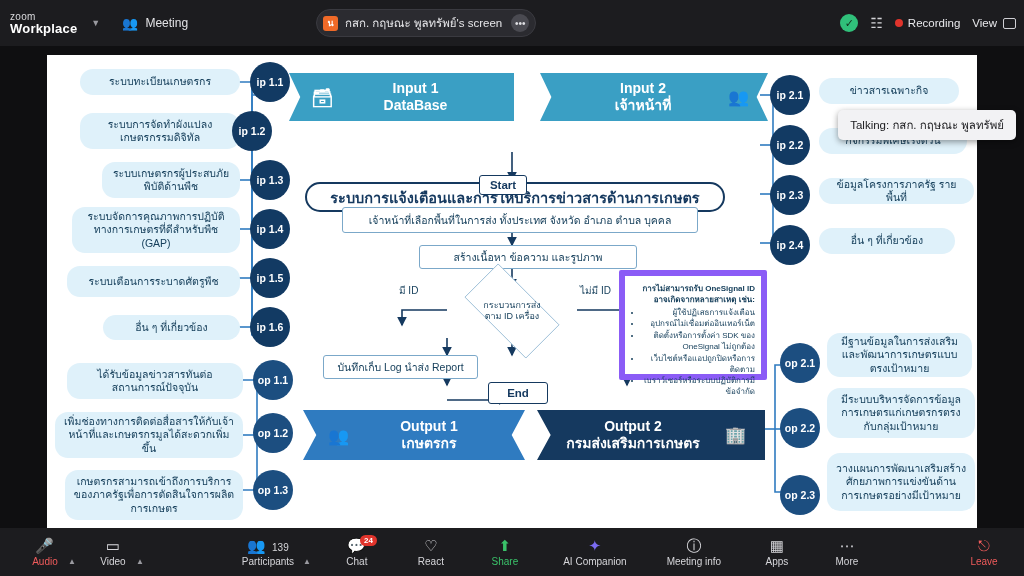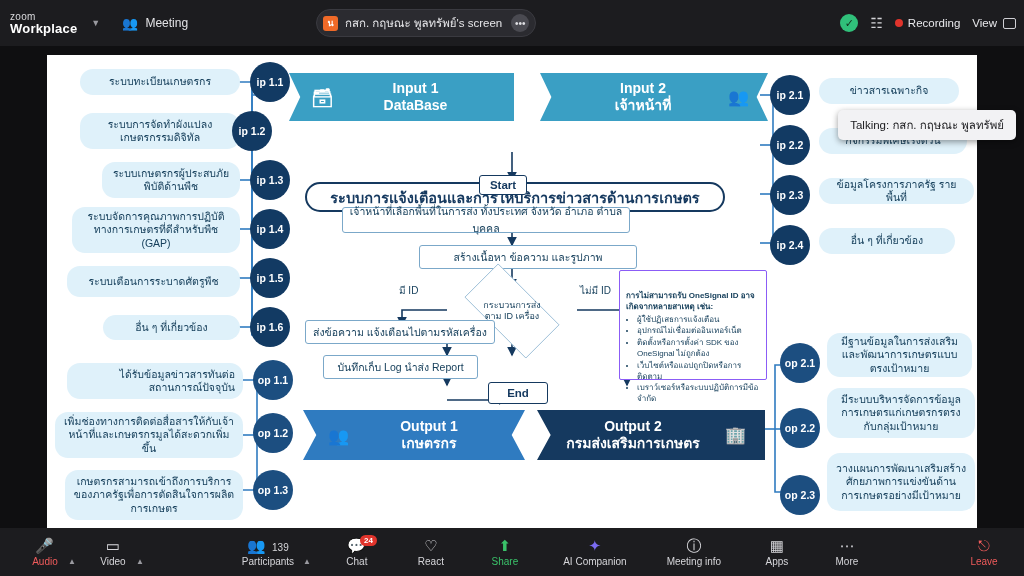--- a/index.html
+++ b/index.html
@@ -96,22 +96,22 @@
   }
   .proc {
     background: #ffffff; border: 1px solid #7ba8c9; color: #17405c; font-size: 10.5px;
     border-radius: 3px;
   }
   .term {
     background: #ffffff; border: 1.5px solid #15395f; color: #15395f; font-size: 11.5px;
     font-weight: bold; border-radius: 3px;
   }
   .note {
-    background: #ffffff; border: 1px solid #8b5cf6; color: #17405c; font-size: 8px;
-    line-height: 1.35; text-align: left; padding: 20px 6px; border-radius: 2px;
+    background: #ffffff; border: 6px solid #8b5cf6; color: #17405c; font-size: 8px;
+    line-height: 1.35; text-align: right; padding: 8px 6px; border-radius: 2px;
   }
   .note b { font-weight: bold; display:block; margin-bottom: 2px; }
   .note ul { margin: 0; padding-left: 11px; }
   .note li { margin: 0 0 1px 0; }
 
   .lbl { position: absolute; font-size: 10px; color: #17405c; }
 
   svg.wires { position: absolute; inset: 0; width: 100%; height: 100%; pointer-events: none; }
 
   
@@ -242,39 +242,36 @@
           <div>Input 2</div>
           <div>เจ้าหน้าที่</div>
         </div>
         <span style="position:absolute;right:18px;top:14px;font-size:17px;">👥</span>
       </div>
 
       <div class="node term" style="left:432px; top:120px; width:48px; height:20px;">
         <span>Start</span>
       </div>
 
-      <div class="node proc" style="left:295px; top:152px; width:288px; height:26px; padding:0 6px;">
+      <div class="node proc" style="left:295px; top:152px; width:356px; height:26px; padding:0 6px;">
         <span>เจ้าหน้าที่เลือกพื้นที่ในการส่ง ทั้งประเทศ จังหวัด อำเภอ ตำบล บุคคล</span>
       </div>
 
       <div class="node proc" style="left:372px; top:190px; width:218px; height:24px;">
         <span>สร้างเนื้อหา ข้อความ และรูปภาพ</span>
       </div>
 
       <div class="node" style="left:403px; top:222px; width:124px; height:68px;">
         <div style="position:absolute;inset:0;background:#fff;border:1px solid #7ba8c9;transform:rotate(45deg) scale(.70);"></div>
         <div style="position:relative;font-size:9px;color:#17405c;line-height:1.25;white-space:pre-line;">กระบวนการส่ง
 ตาม ID เครื่อง</div>
       </div>
       <div class="lbl" style="left:352px; top:228px;">มี ID</div>
       <div class="lbl" style="left:533px; top:228px;">ไม่มี ID</div>
 
-      <div class="node proc" style="left:258px; top:265px; width:190px; height:24px;">
-        <span>ส่งข้อความ แจ้งเตือนไปตามรหัสเครื่อง</span>
-      </div>
 
       <div class="node proc" style="left:276px; top:300px; width:155px; height:24px;">
         <span>บันทึกเก็บ Log นำส่ง Report</span>
       </div>
 
       <div class="node term" style="left:441px; top:327px; width:60px; height:22px;">
         <span>End</span>
       </div>
 
       <div class="node note" style="left:572px; top:215px; width:148px; height:110px; display:block;">
@@ -367,21 +364,21 @@
         <span>ข้อมูลโครงการภาครัฐ รายพื้นที่</span>
         </div>
 
       <div class="node badge" style="left:723px; top:170px;">
         <span>ip 2.4</span>
         </div>
       <div class="node cap" style="left:772px; top:173px; width:136px; height:26px;">
         <span>อื่น ๆ ที่เกี่ยวข้อง</span>
         </div>
 
-      <div class="node cap" style="left:20px; top:308px; width:176px; height:36px;text-align:right;">
+      <div class="node cap" style="left:20px; top:308px; width:176px; height:36px;">
         <span>ได้รับข้อมูลข่าวสารทันต่อสถานการณ์ปัจจุบัน</span>
         </div>
       <div class="node badge lite" style="left:206px; top:305px;">
         <span>op 1.1</span>
         </div>
 
       <div class="node cap" style="left:8px; top:357px; width:188px; height:46px;">
         <span>เพิ่มช่องทางการติดต่อสื่อสารให้กับเจ้าหน้าที่และเกษตรกรมูลได้สะดวกเพิ่มขึ้น</span>
         </div>
       <div class="node badge lite" style="left:206px; top:358px;">

